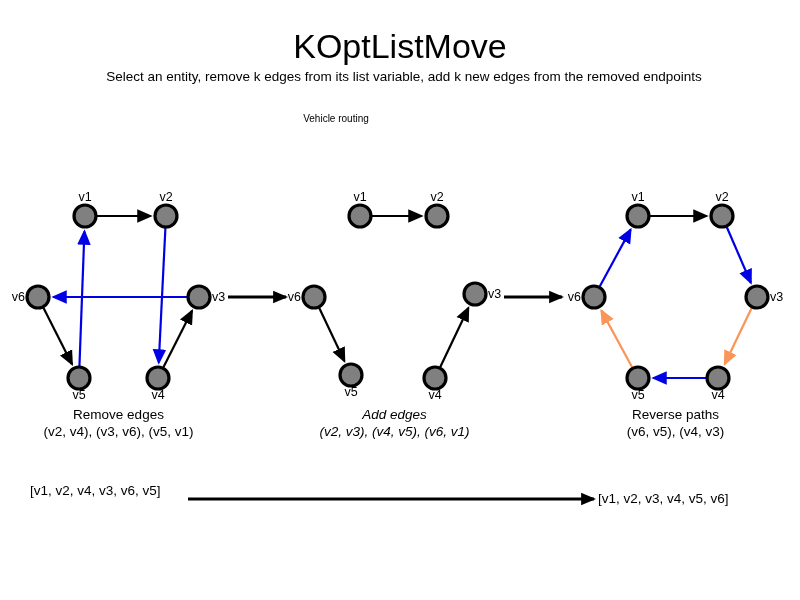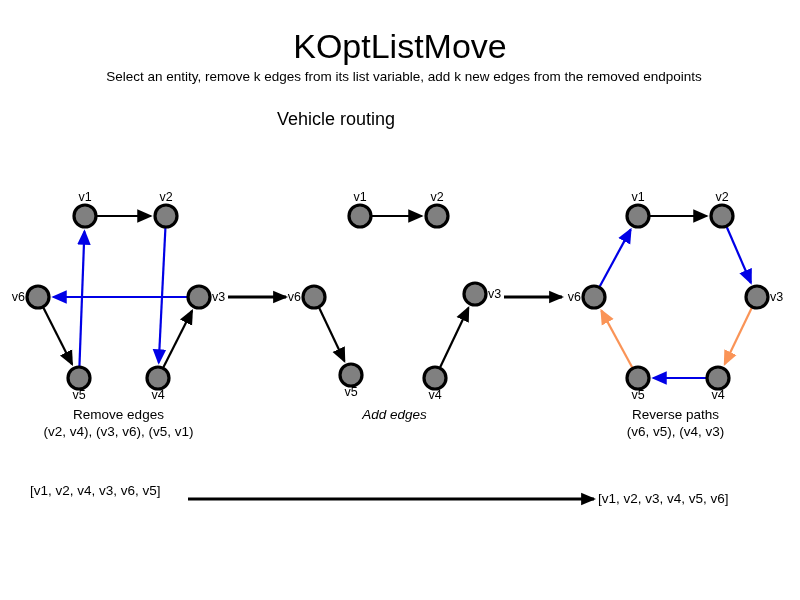--- a/index.html
+++ b/index.html
@@ -41,21 +41,21 @@
     text-align: center;
     font-size: 13.5px;
     line-height: 18px;
   }
   .section-label {
     position: absolute;
     left: 0;
     top: 110px;
     width: 672px;
     text-align: center;
-    font-size: 18px;
+    font-size: 10px;
     line-height: 18px;
   }
   svg.board {
     position: absolute;
     left: 0;
     top: 0;
     width: 800px;
     height: 600px;
   }
   .caption {
@@ -203,20 +203,21 @@
       </g>
   </svg>
 
   <div id="captions-layer">
       <div class="caption" style="left: -41.5px; top: 407px; width: 320px;">
         <span class="cap-line1">Remove edges</span>
         <span class="cap-line2">(v2, v4), (v3, v6), (v5, v1)</span>
       </div>
       <div class="caption" style="left: 234.5px; top: 407px; width: 320px; font-style: italic;">
         <span class="cap-line1">Add edges</span>
+        <span class="cap-line2">(v2, v3), (v4, v5), (v6, v1)</span>
       </div>
       <div class="caption" style="left: 515.5px; top: 407px; width: 320px;">
         <span class="cap-line1">Reverse paths</span>
         <span class="cap-line2">(v6, v5), (v4, v3)</span>
       </div>
     </div>
 
   <div class="list-label" id="before-list" style="left:30px; top:474px;margin-top:9px;">[v1, v2, v4, v3, v6, v5]</div>
   <div class="list-label" id="after-list" style="left:598px; top:491px;">[v1, v2, v3, v4, v5, v6]</div>
 

